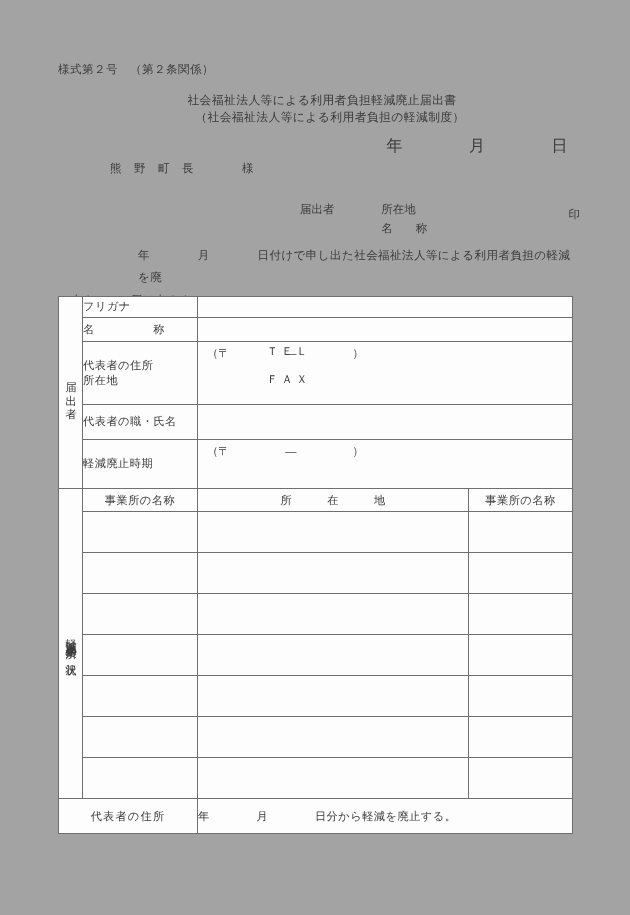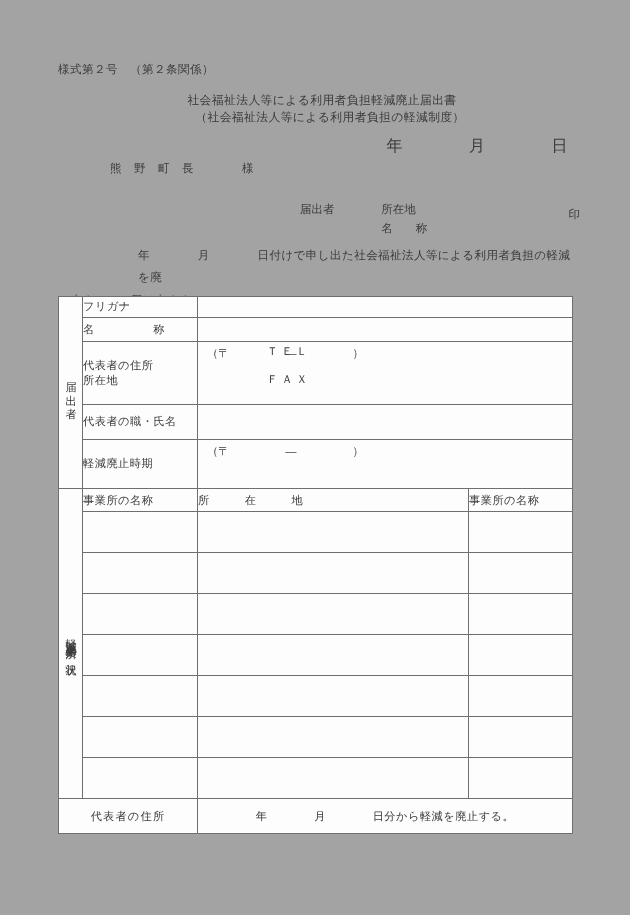--- a/index.html
+++ b/index.html
@@ -163,34 +163,33 @@
     height: 62px;
     position: relative;
   }
   .postal { position: absolute; left: 9px; top: 4px; white-space: pre; }
   .telfax { position: absolute; left: 26px; bottom: 4px; white-space: pre; }
 
   .rep-name-cell { height: 34px; }
   .rep-addr-cell { height: 48px; position: relative; }
 
   .colhead {
-    text-align: left;
+    text-align: center;
     height: 22px;
     letter-spacing: 0.5px;
     white-space: pre;
   }
   .empty-row td { height: 40px; }
 
   .lastrow-label {
     text-align: center;
     height: 34px;
     letter-spacing: 1.2px;
   }
   .lastrow-value {
-    text-align: center;
     height: 34px;
     white-space: pre;
     letter-spacing: 0.5px;
   }
 </style>
 </head>
 <body>
 
 <div class="page">
 

